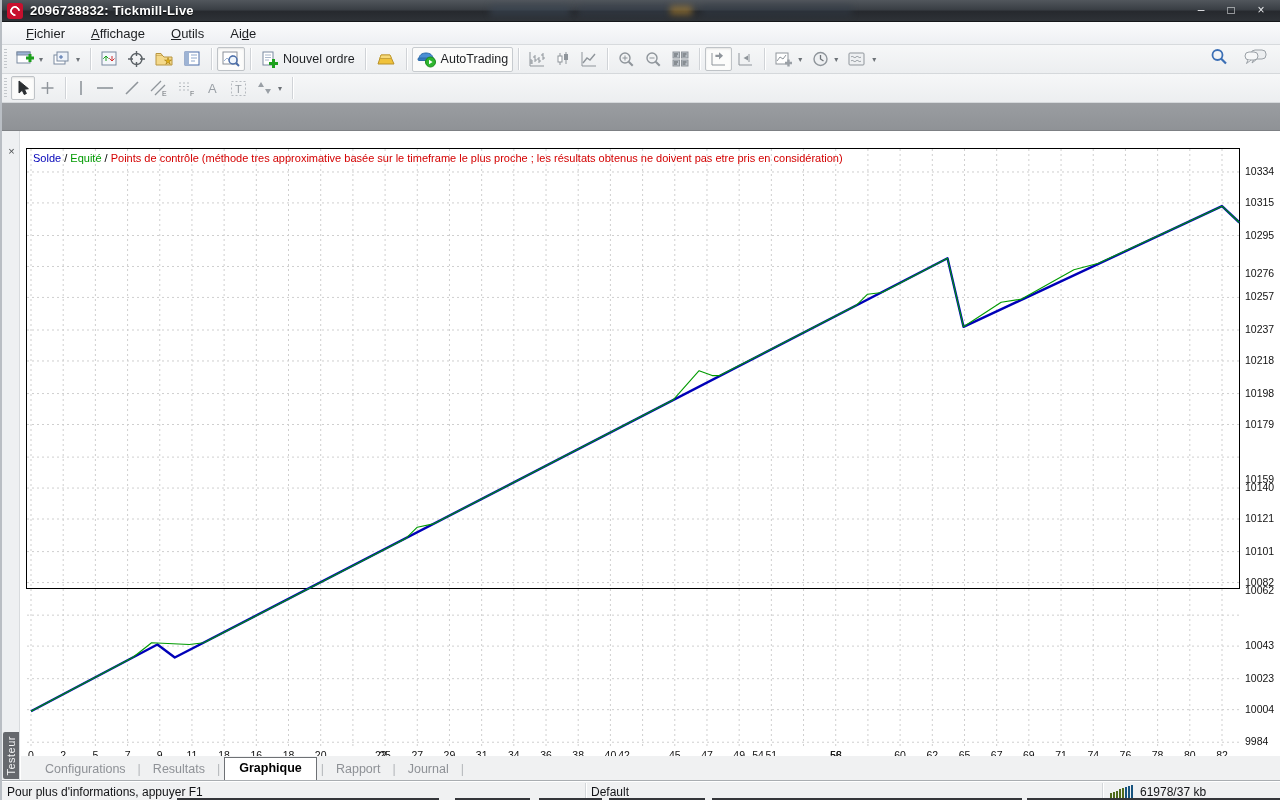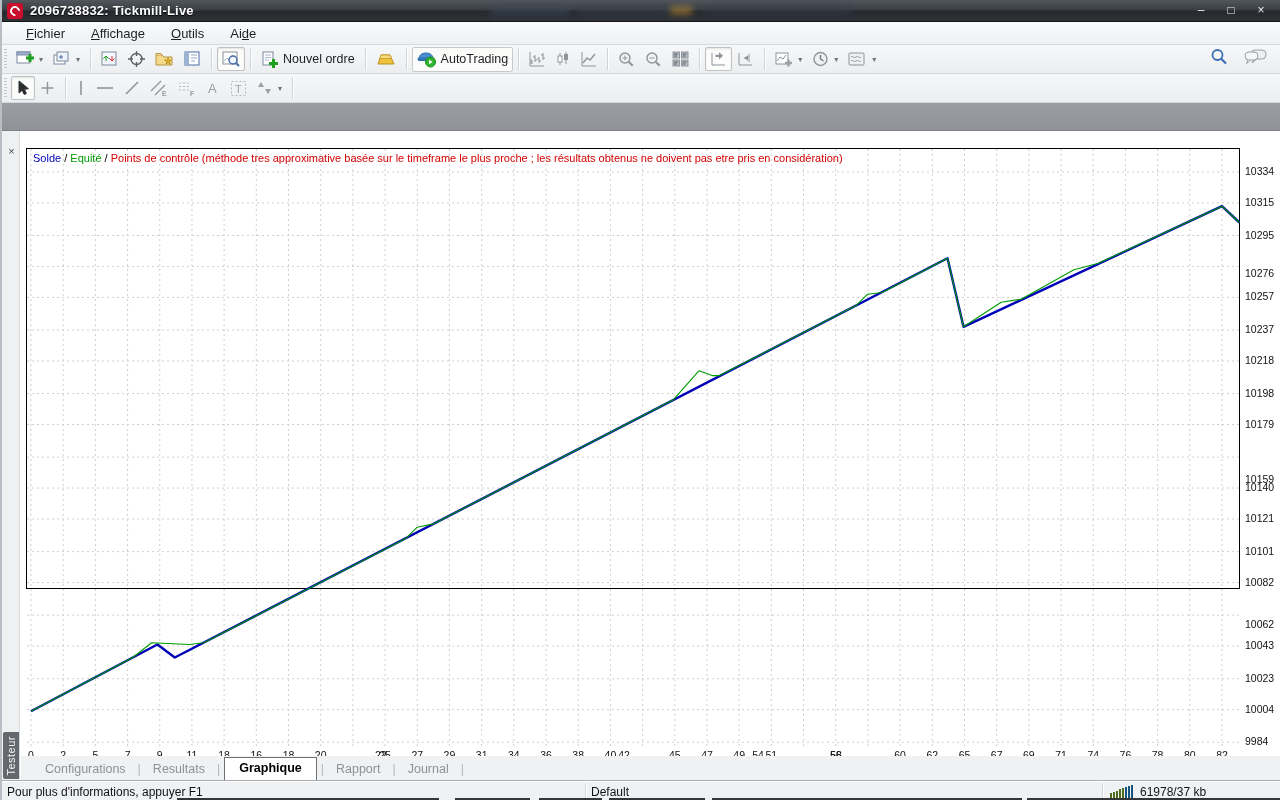--- a/index.html
+++ b/index.html
@@ -424,21 +424,21 @@
           <line x1="0" y1="22.97313000000059" x2="1214" y2="22.97313000000059" stroke="#cfcfcf" stroke-width="1" stroke-dasharray="2 3"></line>
           <polyline points="4.0,562.3 130.4,495.5 147.8,508.5 920.5,109.3 936.5,177.8 1195.0,57.2 1212.4,73.5" fill="none" stroke="#0000b8" stroke-width="2.4" stroke-linejoin="round"></polyline>
           <polyline points="4.0,562.3 105.7,508.5 124.6,493.8 162.3,495.5 176.8,493.8 378.7,389.6 390.3,378.2 406.3,374.9 646.0,251.1 672.1,221.7 685.2,226.6 692.5,226.6 829.0,156.6 840.6,145.2 855.1,143.5 920.5,109.3 936.5,177.8 974.2,153.3 994.6,150.1 1046.9,120.7 1071.5,114.2 1195.0,57.2 1212.4,73.5" fill="none" stroke="#009a00" stroke-width="1.1" stroke-linejoin="round"></polyline>
         </svg>
     </div>
     <div id="y-axis">
         <span style="top: 587.228px;">9984</span>
         <span style="top: 554.642px;">10004</span>
         <span style="top: 523.685px;">10023</span>
         <span style="top: 491.099px;">10043</span>
-        <span style="top: 470px;">10062</span>
+        <span style="top: 436px;">10062</span>
         <span style="top: 427.557px;">10082</span>
         <span style="top: 396.6px;">10101</span>
         <span style="top: 364.014px;">10121</span>
         <span style="top: 333.057px;">10140</span>
         <span style="top: 309px; margin-top: 16px;">10159</span>
         <span style="top: 269.515px;">10179</span>
         <span style="top: 238.558px;">10198</span>
         <span style="top: 205.972px;">10218</span>
         <span style="top: 175.015px;">10237</span>
         <span style="top: 142.429px;">10257</span>

